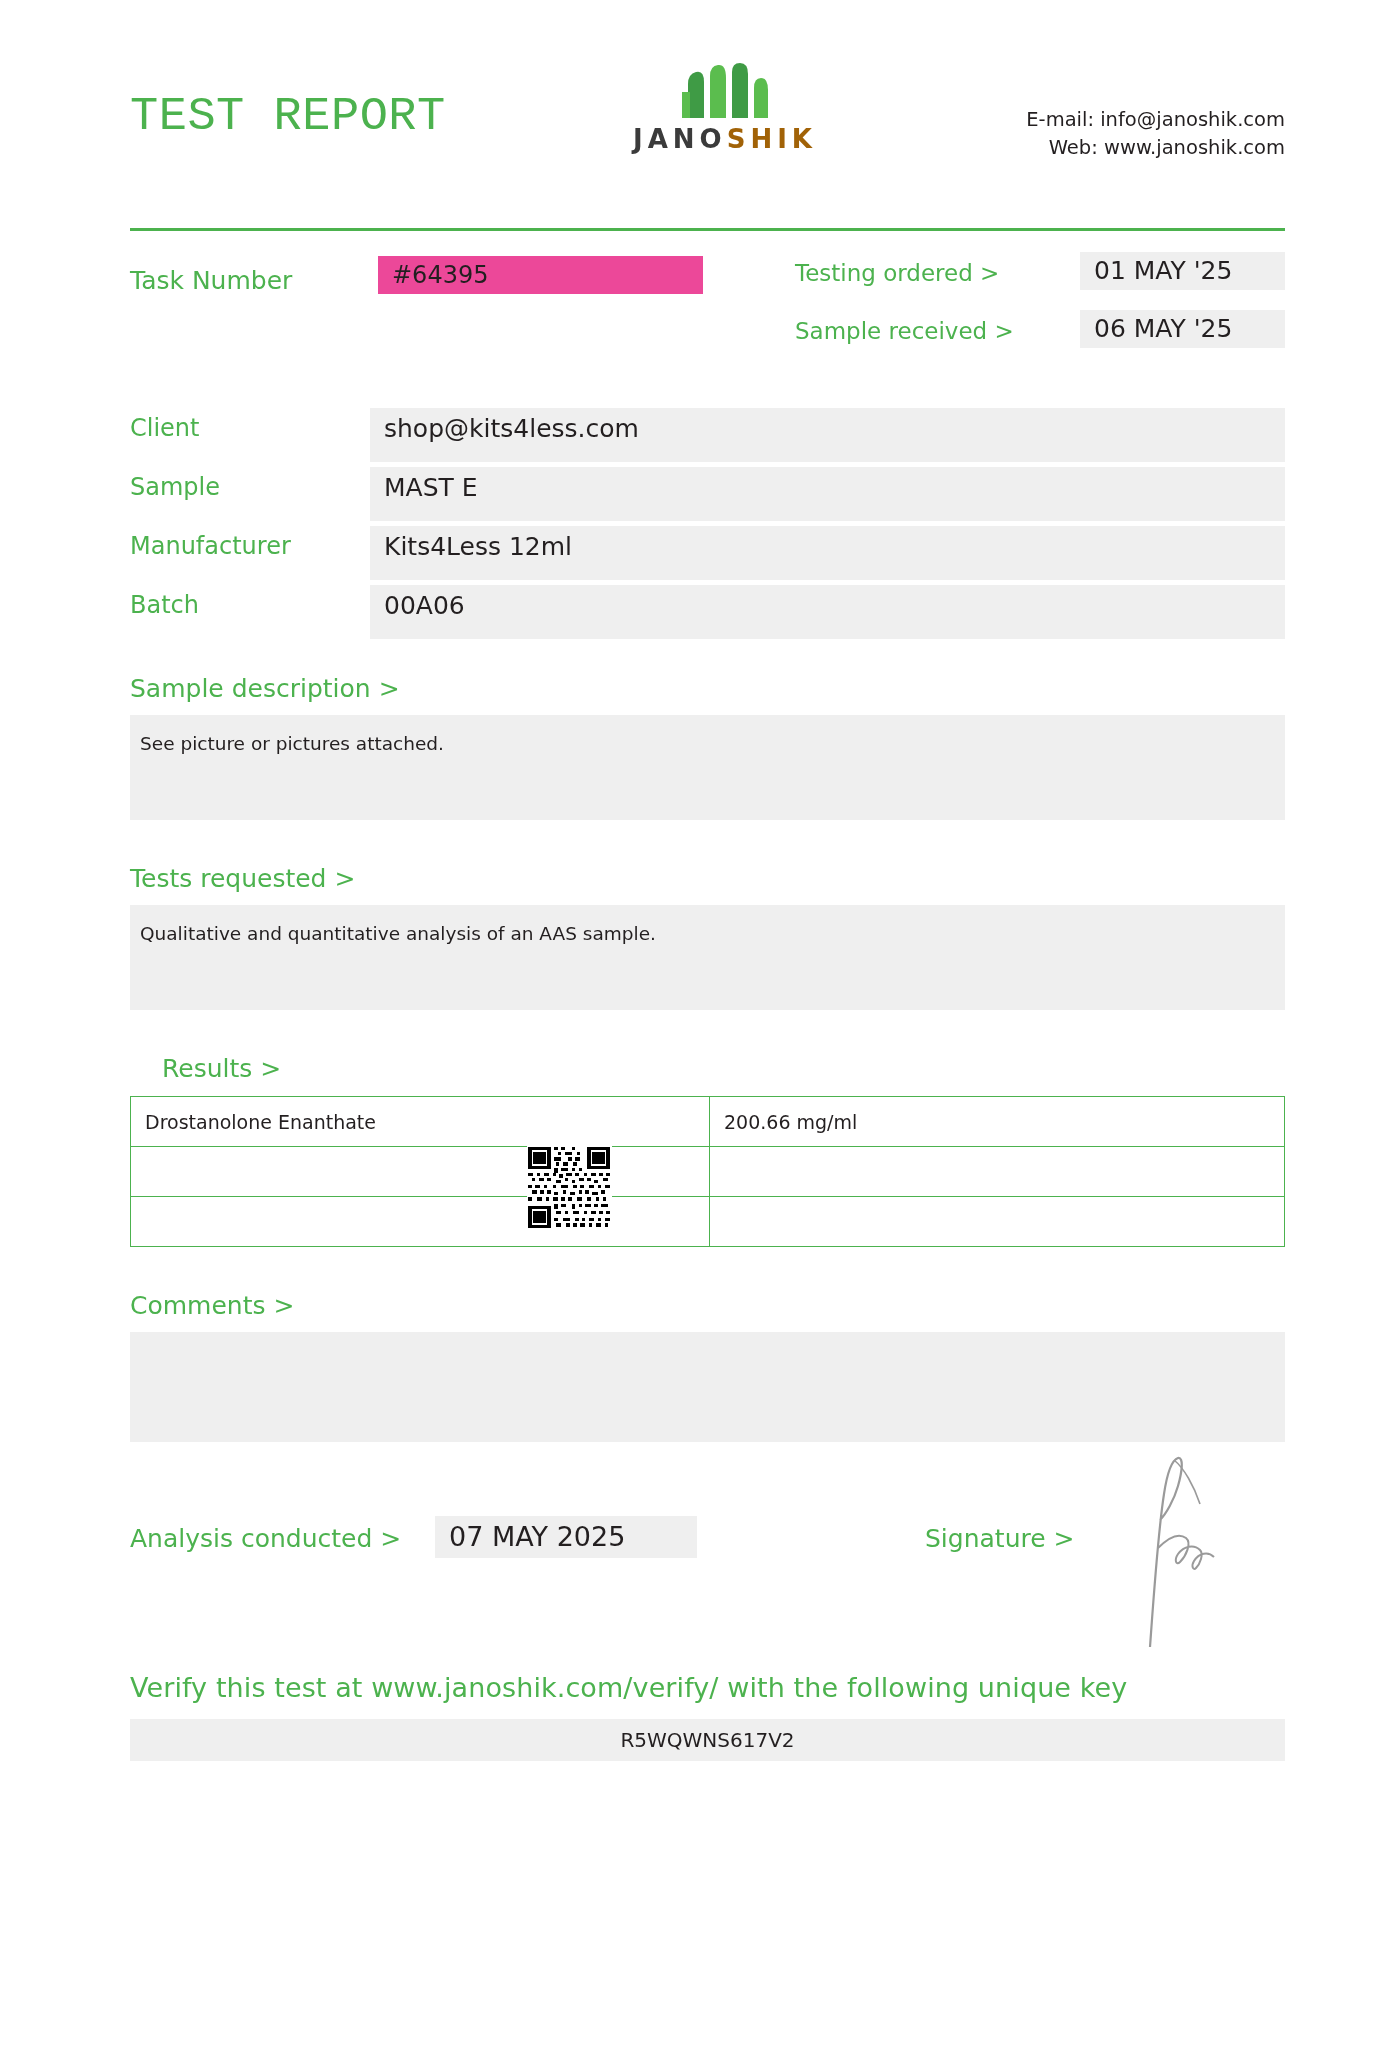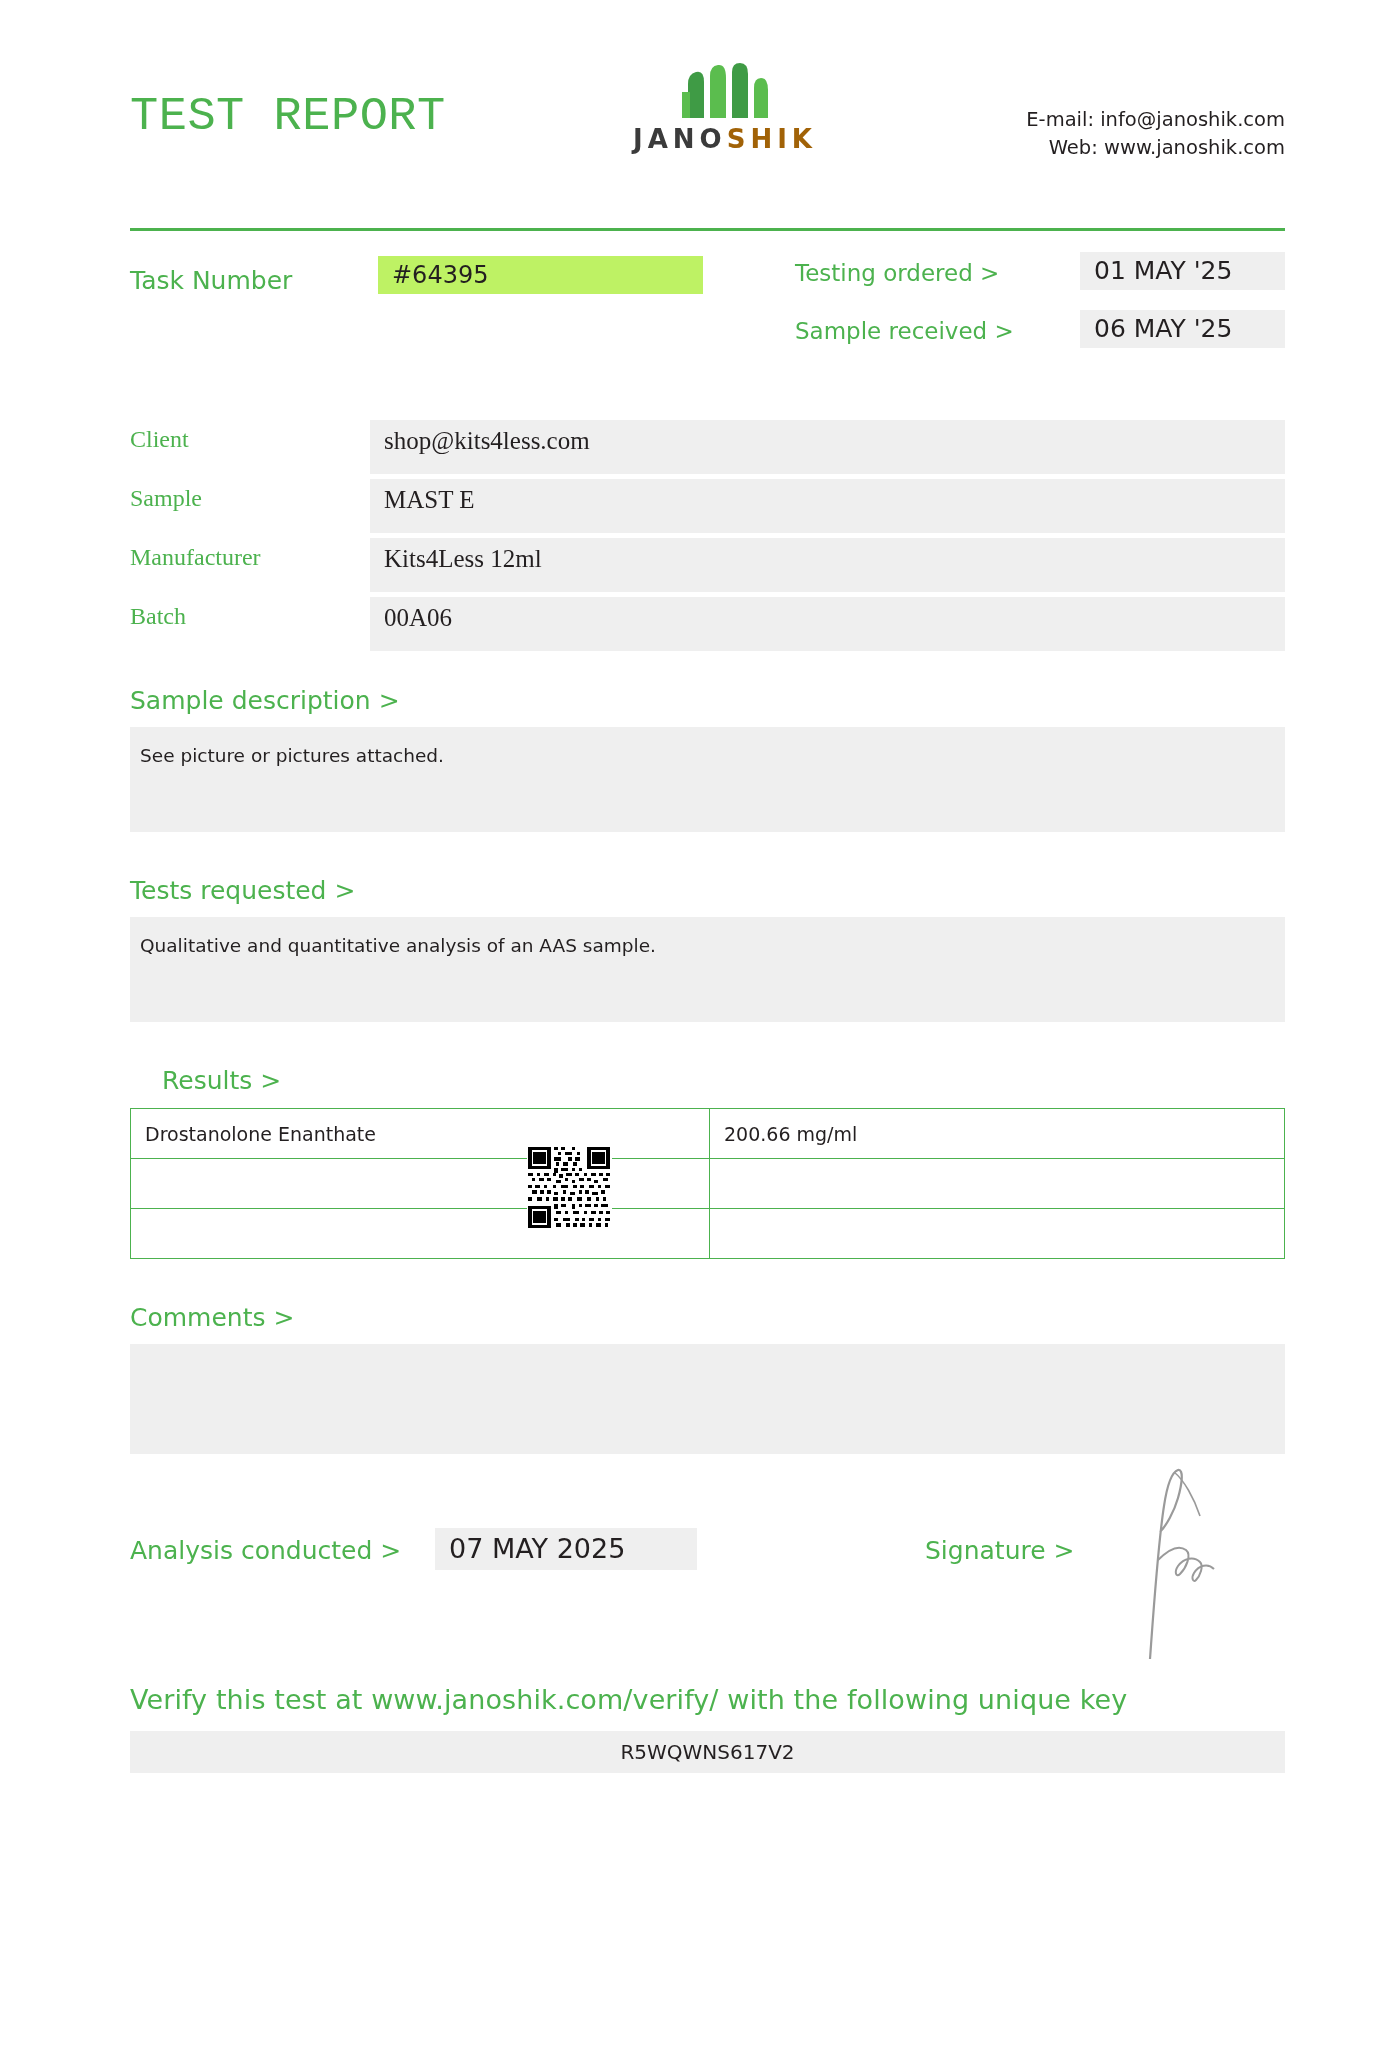--- a/index.html
+++ b/index.html
@@ -97,21 +97,21 @@
     position: absolute;
     left: 0;
     top: 10px;
   }
   .task-value {
     position: absolute;
     left: 248px;
     top: 0px;
     width: 325px;
     height: 38px;
-    background: #bef264;
+    background: #ec4899;
     font-size: 24px;
     line-height: 38px;
     padding-left: 14px;
     box-sizing: border-box;
     color: #231f20;
   }
   .ordered-label {
     position: absolute;
     left: 665px;
     top: 4px;
@@ -136,22 +136,21 @@
     text-align: left;
     padding-left: 14px;
     box-sizing: border-box;
   }
   .ordered-value { top: -4px; }
   .received-value { top: 54px; }
 
   
   .info {
     position: relative;
-    margin-top: 54px;
-    font-family: Liberation Serif, serif;
+    margin-top: 42px;
   }
   .info-row {
     position: relative;
     height: 45px;
     margin-bottom: 14px;
   }
   .info-label {
     position: absolute;
     left: 0;
     top: 6px;

